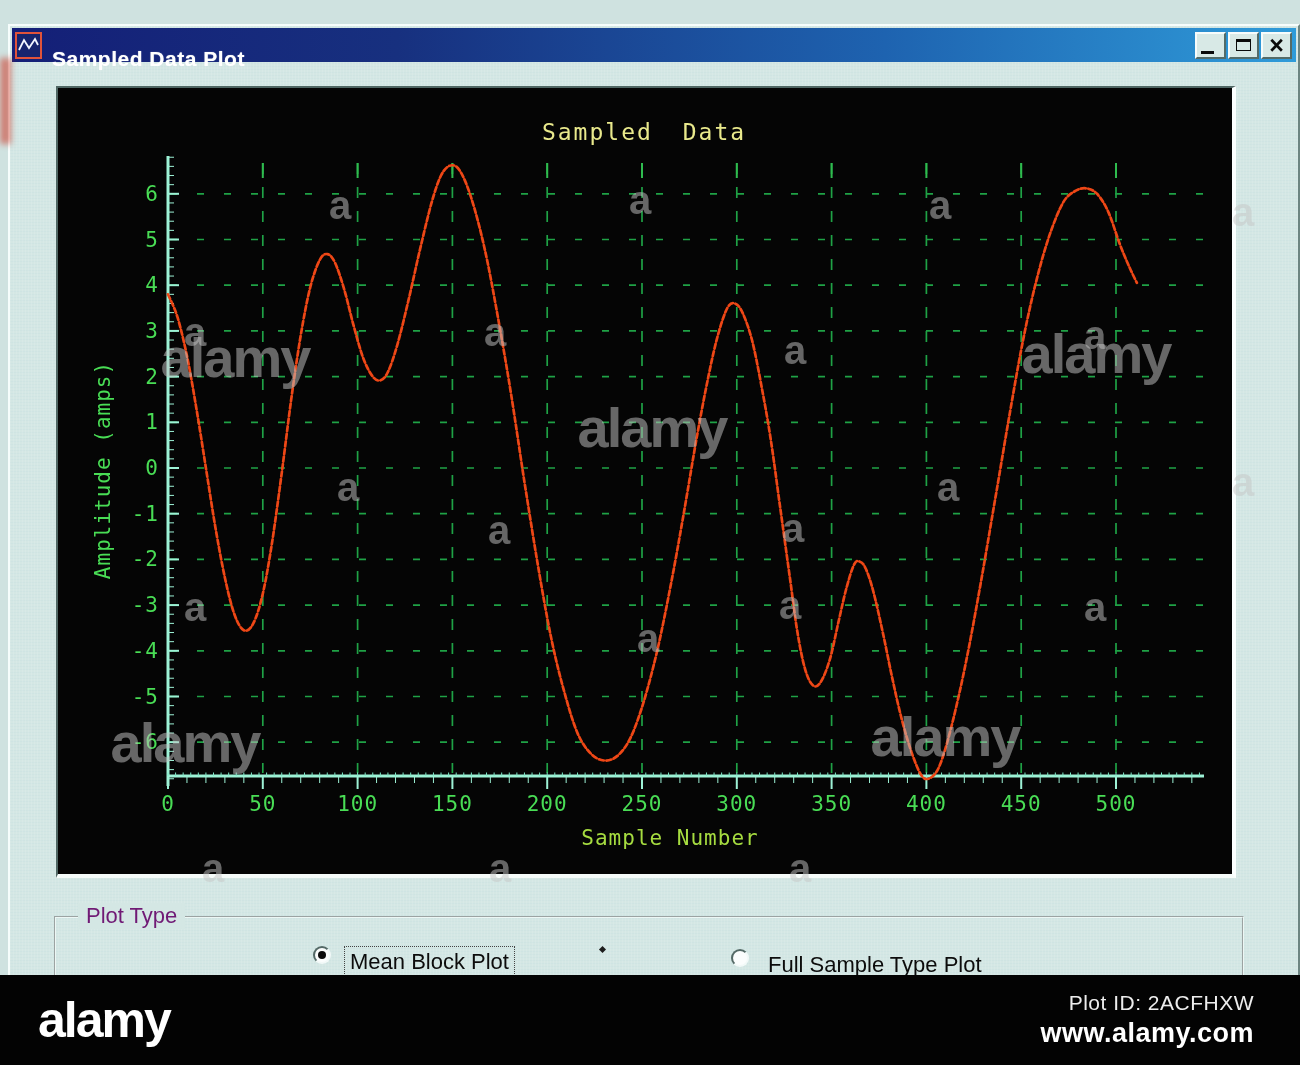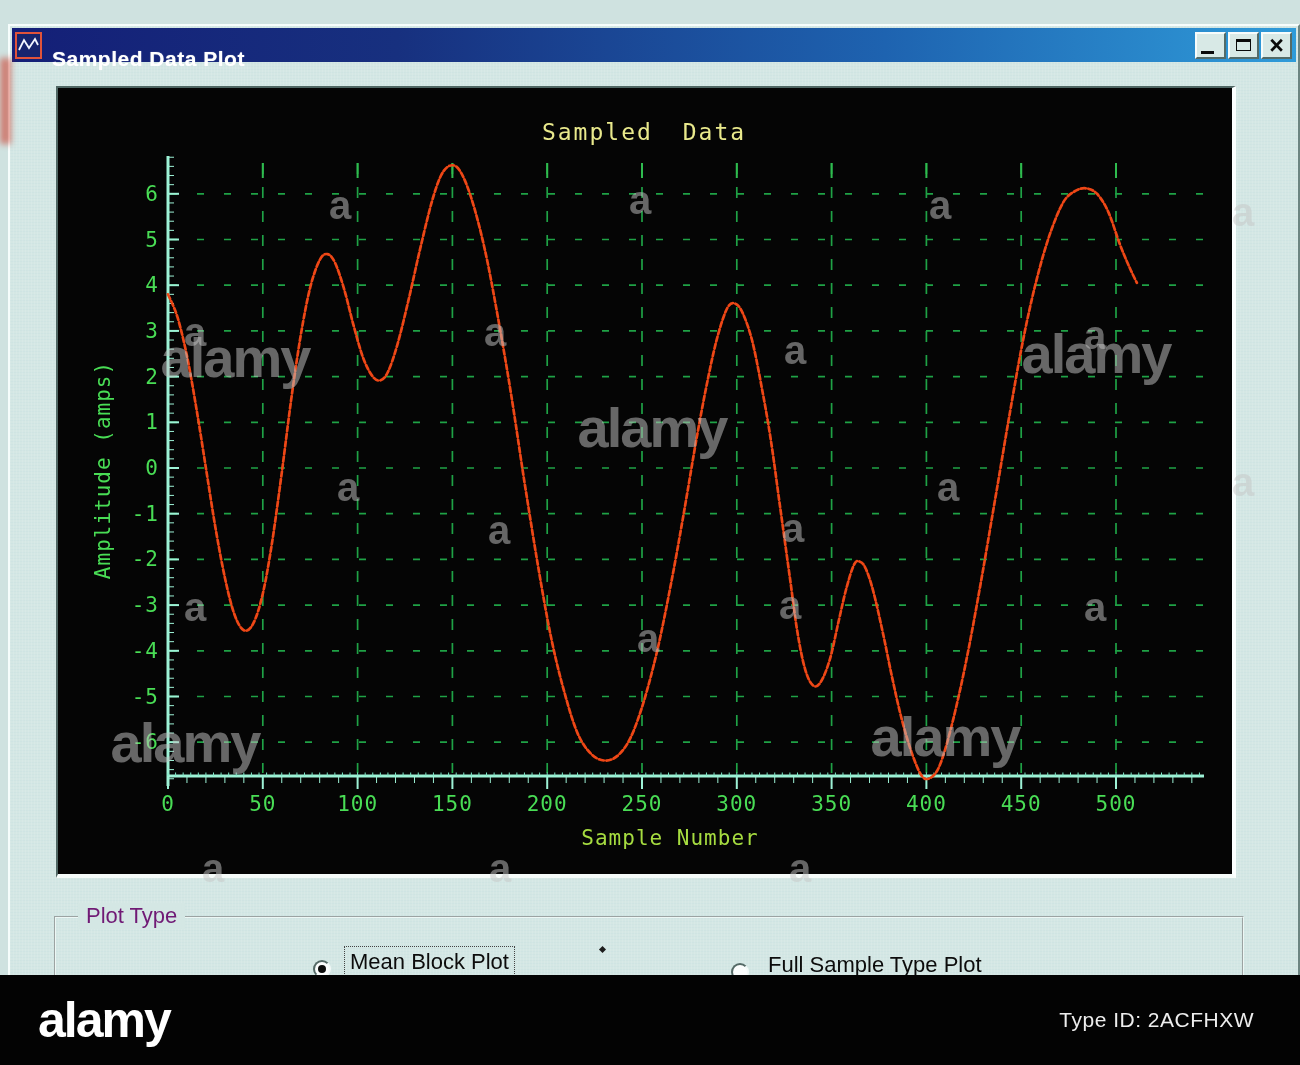--- a/index.html
+++ b/index.html
@@ -37,21 +37,21 @@
   .wm-overlay{position:absolute;left:0;top:0;width:1300px;height:1065px;pointer-events:none;z-index:40;}
   .wm-a{position:absolute;transform:translate(-50%,-50%);color:#c6c6c6;opacity:.5;
     font-weight:bold;font-size:40px;font-family:"Liberation Sans",sans-serif;}
   .wm-word{position:absolute;transform:translate(-50%,-50%);color:#c2c2c2;opacity:.52;
     font-weight:bold;font-size:56px;letter-spacing:-2px;font-family:"Liberation Sans",sans-serif;}
   
   .plot-type-group{position:absolute;left:54px;top:916px;width:1190px;height:150px;
     border:2px groove #edf7f5;}
   .group-label{position:absolute;left:22px;top:-15px;background:#d4e7e4;padding:0 8px;
     font-size:22px;color:#701a75;}
-  .radio-row{position:absolute;display:flex;align-items:flex-end;gap:13px;}
+  .radio-row{position:absolute;display:flex;align-items:flex-start;gap:13px;}
   .radio-circle{width:18px;height:18px;border-radius:50%;background:#fbfdfd;position:relative;
     border:2px solid;border-color:#546966 #f2f9f8 #f2f9f8 #546966;flex:0 0 auto;}
   .radio-row.selected .radio-circle::after{content:"";position:absolute;left:3px;top:3px;width:8px;height:8px;
     border-radius:50%;background:#0c0c0c;}
   .radio-label{font-size:22px;color:#0c0c0c;padding:2px 5px;border:1px dotted transparent;white-space:nowrap;}
   .radio-row.selected .radio-label{border-color:#444;}
   .artifact-dot{position:absolute;left:600px;top:947px;width:5px;height:5px;background:#1c1c1c;
     transform:rotate(45deg);}
   
   .alamy-bar{position:absolute;left:0;top:975px;width:1300px;height:90px;background:#030303;z-index:100;
@@ -465,17 +465,18 @@
       <div class="wm-word" style="left: 235px; top: 357px;">alamy</div>
       <div class="wm-word" style="left: 652px; top: 427px;">alamy</div>
       <div class="wm-word" style="left: 1096px; top: 353px;">alamy</div>
       <div class="wm-word" style="left: 945px; top: 736px;">alamy</div>
       <div class="wm-word" style="left: 185px; top: 742px;">alamy</div>
     </div>
 
   <div class="alamy-bar">
     <span class="alamy-logo">alamy</span>
     <span class="alamy-right">
-      <div class="alamy-id">Type ID: 2ACFHXW</div>
+      <div class="alamy-id">Plot ID: 2ACFHXW</div>
+      <div class="alamy-url">www.alamy.com</div>
     </span>
   </div>
 
 </div>
 
 </body></html>

